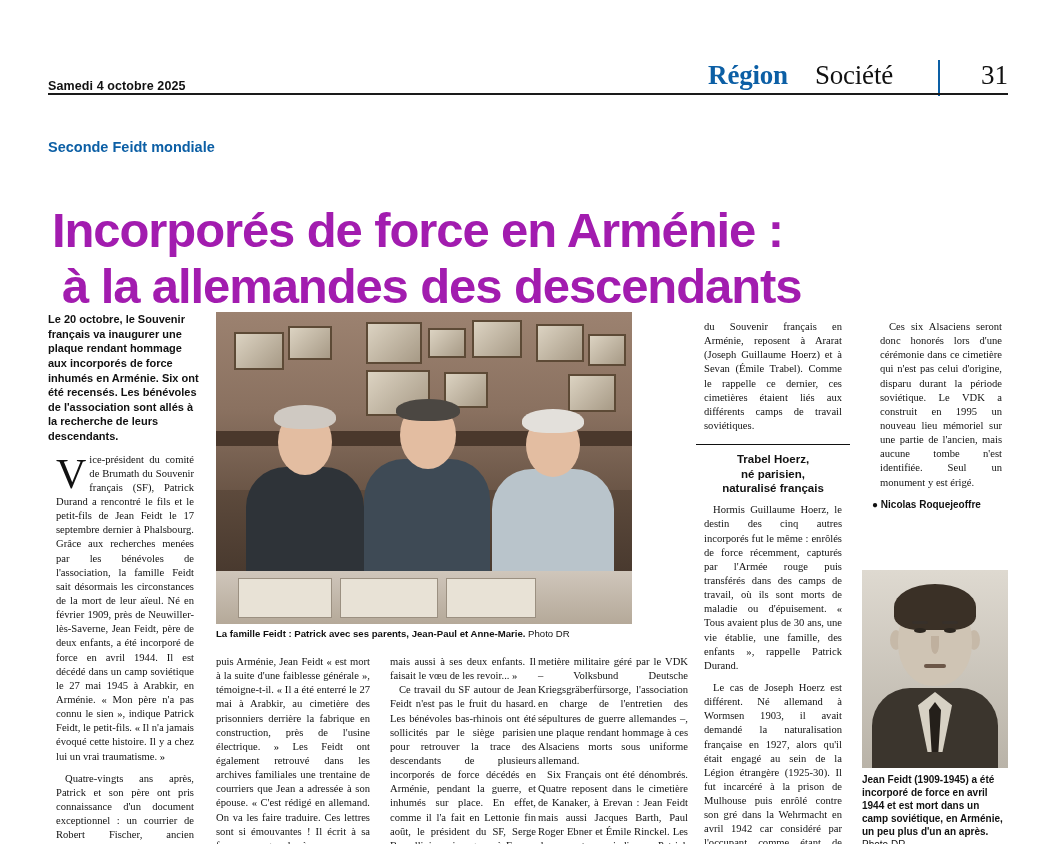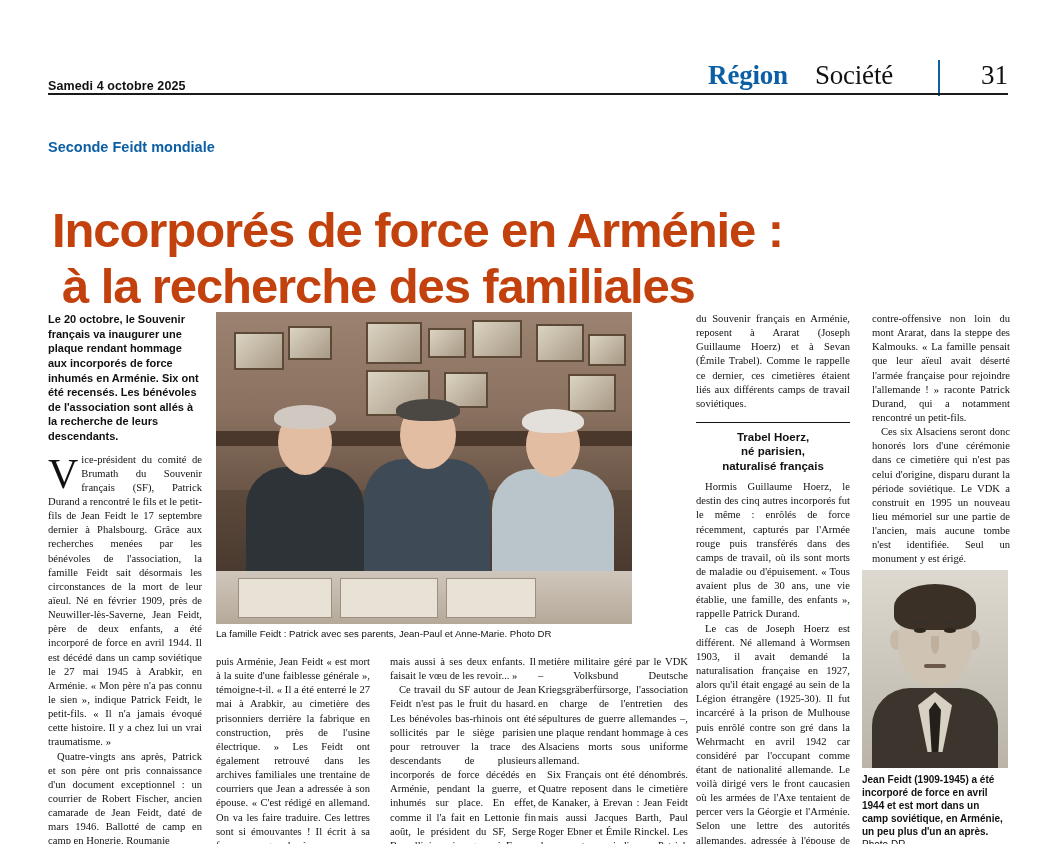--- a/index.html
+++ b/index.html
@@ -93,42 +93,42 @@
   .headline {
     position: absolute;
     left: 52px;
     top: 170px;
     width: 960px;
     font-family: "Liberation Sans", sans-serif;
     font-weight: bold;
     font-size: 49px;
     line-height: 1.14;
     letter-spacing: -1.1px;
-    color: #c2410c;
+    color: #a21caf;
   }
   .headline .line2 { display: block; padding-left: 10px; }
 
   
   .cols {
     position: absolute;
     left: 48px;
     top: 312px;
     width: 962px;
     height: 520px;
   }
   .col {
     position: absolute;
     top: 0;
     font-size: 10.6px;
     line-height: 1.335;
     text-align: justify;
     color: #111;
   }
   .col p {
-    margin: 0;
+    margin: 8px;
     text-indent: 9px;
   }
   .col p.noindent { text-indent: 0; }
 
   #col1 { left: 0; width: 154px; }
   #col2 { left: 648px; width: 154px; }
   #col3 { left: 824px; width: 138px; }
 
   .chapeau {
     font-family: "Liberation Sans", sans-serif;
@@ -223,21 +223,21 @@
   .ph-hair {
     position: absolute; border-radius: 50% 50% 40% 40%;
   }
   .ph-body { position: absolute; border-radius: 40px 40px 6px 6px; }
   .caption {
     font-family: "Liberation Sans", sans-serif;
     font-size: 9.6px;
     margin-top: 4px;
     color: #111;
   }
-  .caption b { font-weight: normal; text-align: right; }
+  .caption b { font-weight: bold; text-align: right; }
   .caption .credit { font-weight: normal; }
 
   
   #colA { position: absolute; left: 216px; top: 655px; width: 154px;
           font-size: 10.6px; line-height: 1.335; text-align: justify; }
   #colB { position: absolute; left: 390px; top: 655px; width: 146px;
           font-size: 10.6px; line-height: 1.335; text-align: justify; }
   #colC { position: absolute; left: 538px; top: 655px; width: 150px;
           font-size: 10.6px; line-height: 1.335; text-align: justify; }
   #colA p, #colB p, #colC p { margin: 0; text-indent: 9px; }
@@ -293,21 +293,21 @@
       <span class="masthead-subsection">Société</span>
       <span class="masthead-divider"></span>
       <span class="masthead-pagenum">31</span>
     </div>
   </div>
   <div class="masthead-rule"></div>
 
   <div class="kicker">Seconde Feidt mondiale</div>
   <h1 class="headline">
     <span class="line1">Incorporés de force en Arménie :</span>
-    <span class="line2">à la recherche des familiales</span>
+    <span class="line2">à la allemandes des descendants</span>
   </h1>
 
   <div class="cols">
 
     <div class="col" id="col1">
       <div class="chapeau">Le 20 octobre, le Souvenir français va inaugurer une plaque rendant hommage aux incorporés de force inhumés en Arménie. Six ont été recensés. Les bénévoles de l'association sont allés à la recherche de leurs descendants.</div>
       <p class="dropcap-para noindent"><span class="dropcap">V</span><span>ice-président du comité de Brumath du Souvenir français (SF), Patrick Durand a rencontré le fils et le petit-fils de Jean Feidt le 17 septembre dernier à Phalsbourg. Grâce aux recherches menées par les bénévoles de l'association, la famille Feidt sait désormais les circonstances de la mort de leur aïeul. Né en février 1909, près de Neuwiller-lès-Saverne, Jean Feidt, père de deux enfants, a été incorporé de force en avril 1944. Il est décédé dans un camp soviétique le 27 mai 1945 à Arabkir, en Arménie. « Mon père n'a pas connu le sien », indique Patrick Feidt, le petit-fils. « Il n'a jamais évoqué cette histoire. Il y a chez lui un vrai traumatisme. »</span></p>
       <p>Quatre-vingts ans après, Patrick et son père ont pris connaissance d'un document exceptionnel : un courrier de Robert Fischer, ancien camarade de Jean Feidt, daté de mars 1946. Ballotté de camp en camp en Hongrie, Roumanie</p>
     </div>
 
@@ -316,21 +316,20 @@
       <div class="subhead double">
         <span>Trabel Hoerz,</span><br>
         <span>né parisien,</span><br>
         <span>naturalisé français</span>
       </div>
       <p>Hormis Guillaume Hoerz, le destin des cinq autres incorporés fut le même : enrôlés de force récemment, capturés par l'Armée rouge puis transférés dans des camps de travail, où ils sont morts de maladie ou d'épuisement. « Tous avaient plus de 30 ans, une vie établie, une famille, des enfants », rappelle Patrick Durand.</p>
       <p>Le cas de Joseph Hoerz est différent. Né allemand à Wormsen 1903, il avait demandé la naturalisation française en 1927, alors qu'il était engagé au sein de la Légion étrangère (1925-30). Il fut incarcéré à la prison de Mulhouse puis enrôlé contre son gré dans la Wehrmacht en avril 1942 car considéré par l'occupant comme étant de nationalité allemande. Le voilà dirigé vers le front caucasien où les armées de l'Axe tentaient de percer vers la Géorgie et l'Arménie. Selon une lettre des autorités allemandes, adressée à l'épouse de Joseph Hoerz, ce dernier est mort le 24 juillet 1942, lors d'une</p>
     </div>
 
     <div class="col" id="col3">
-      <p class="noindent">contre-offensive non loin du mont Ararat, dans la steppe des Kalmouks. « La famille pensait que leur aïeul avait déserté l'armée française pour rejoindre l'allemande ! » raconte Patrick Durand, qui a notamment rencontré un petit-fils.</p>
       <p>Ces six Alsaciens seront donc honorés lors d'une cérémonie dans ce cimetière qui n'est pas celui d'origine, disparu durant la période soviétique. Le VDK a construit en 1995 un nouveau lieu mémoriel sur une partie de l'ancien, mais aucune tombe n'est identifiée. Seul un monument y est érigé.</p>
       <div class="byline">● Nicolas Roquejeoffre</div>
     </div>
   </div>
 
   <div class="photo-wrap">
     <div class="photo">
       <div class="ph-wall"></div>
       <div class="ph-shelf"></div>
       <div class="ph-wallLower"></div>

